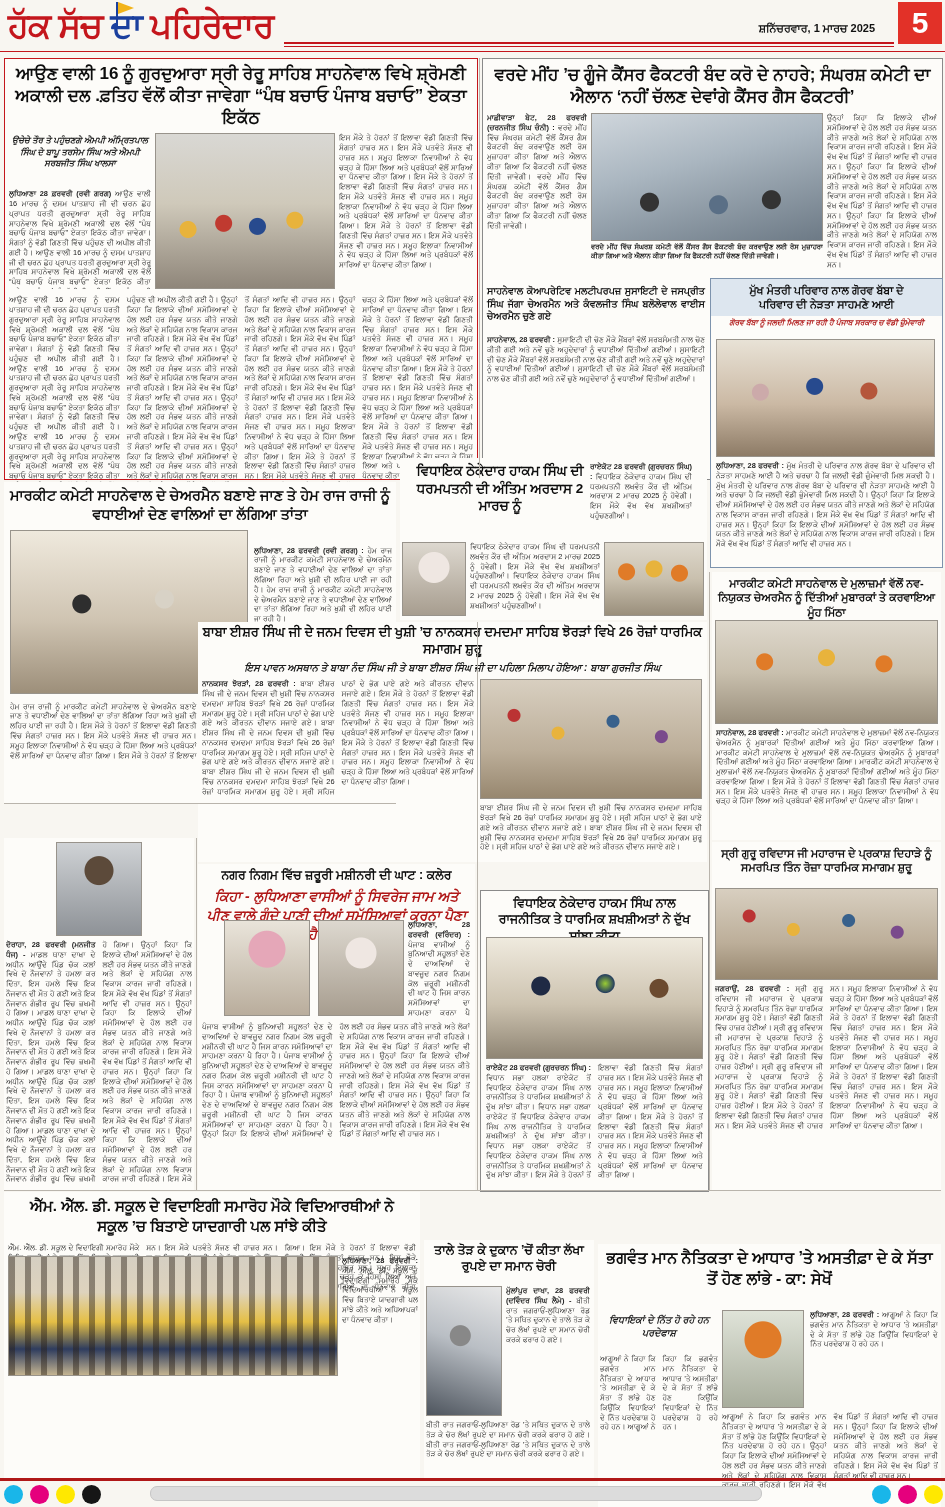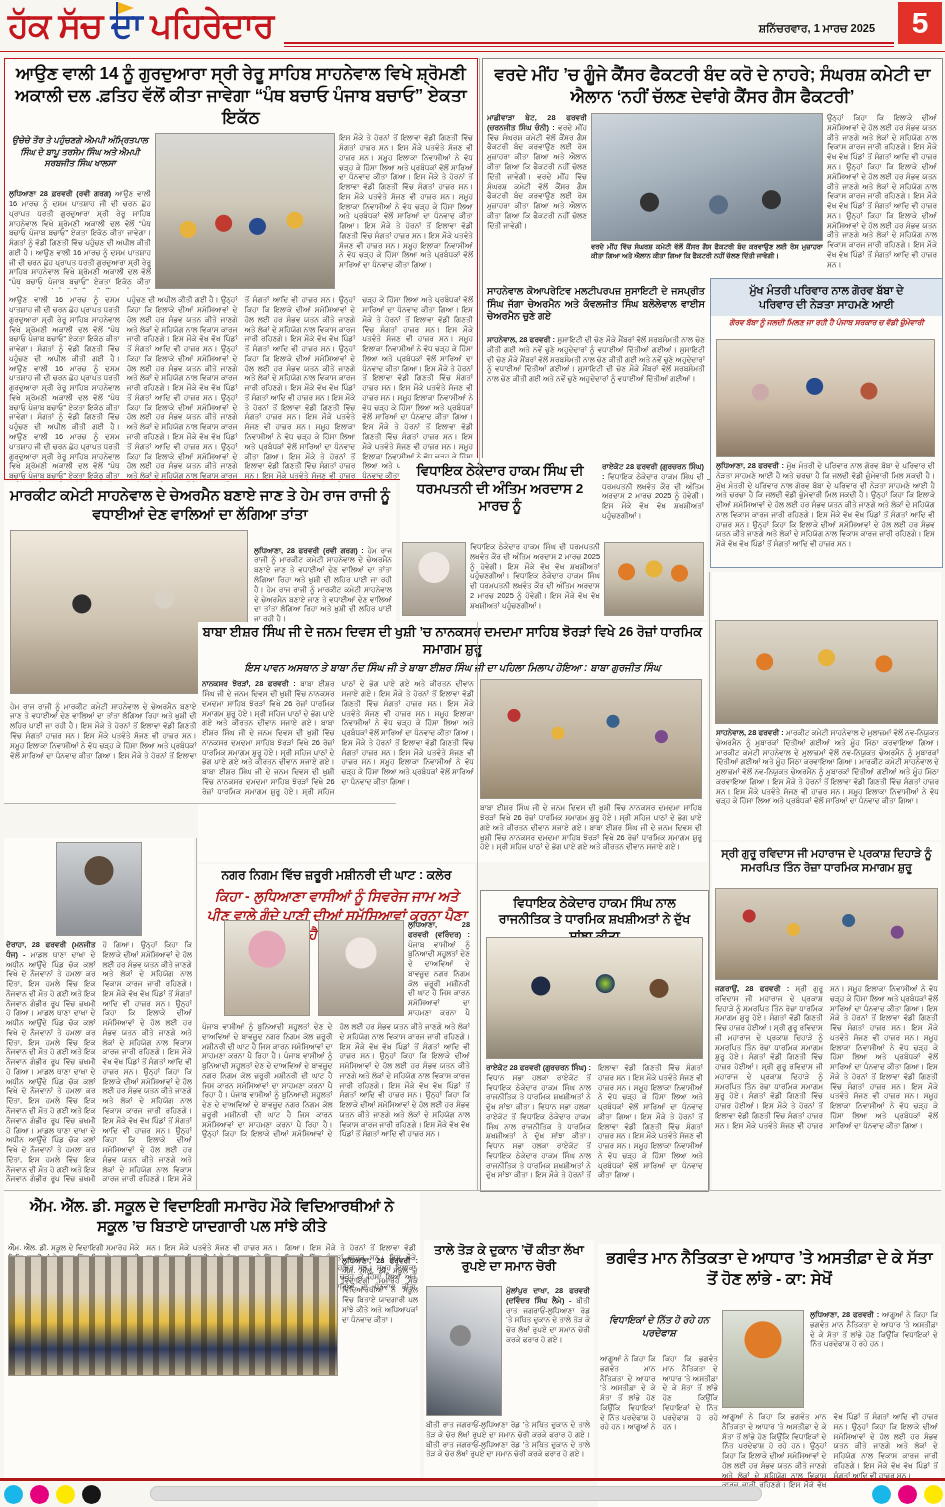--- a/index.html
+++ b/index.html
@@ -116,21 +116,21 @@
       <div class="flagcloth" style="left:118px;top:2px;"></div>
     </div>
     <div class="abs dateline-top" style="right:70px;top:22px;">ਸ਼ਨਿੱਚਰਵਾਰ, 1 ਮਾਰਚ 2025</div>
     <div class="pageno" style="right:3px;top:2px;width:44px;height:42px;">5</div>
     <div class="mast-rule" style="left:284px;top:42px;width:610px;"></div>
     <div class="mast-rule" style="left:284px;top:46px;width:610px;height:1px;"></div>
     <div class="mast-rule" style="left:0;top:51px;width:945px;height:1px;"></div>
   </div>
 
   <div class="box red-border" style="left:4px;top:58px;width:472px;height:420px;">
-    <div class="hl hl-xl" style="padding:4px 8px 2px;">ਆਉਣ ਵਾਲੀ 14 ਨੂੰ ਗੁਰਦੁਆਰਾ ਸ੍ਰੀ ਰੇਰੂ ਸਾਹਿਬ ਸਾਹਨੇਵਾਲ ਵਿਖੇ ਸ਼੍ਰੋਮਣੀ ਅਕਾਲੀ ਦਲ .ਫ਼ਤਿਹ ਵੱਲੋਂ ਕੀਤਾ ਜਾਵੇਗਾ “ਪੰਥ ਬਚਾਓ ਪੰਜਾਬ ਬਚਾਓ” ਏਕਤਾ ਇਕੱਠ</div>
+    <div class="hl hl-xl" style="padding:4px 8px 2px;">ਆਉਣ ਵਾਲੀ 16 ਨੂੰ ਗੁਰਦੁਆਰਾ ਸ੍ਰੀ ਰੇਰੂ ਸਾਹਿਬ ਸਾਹਨੇਵਾਲ ਵਿਖੇ ਸ਼੍ਰੋਮਣੀ ਅਕਾਲੀ ਦਲ .ਫ਼ਤਿਹ ਵੱਲੋਂ ਕੀਤਾ ਜਾਵੇਗਾ “ਪੰਥ ਬਚਾਓ ਪੰਜਾਬ ਬਚਾਓ” ਏਕਤਾ ਇਕੱਠ</div>
     <div style="position:relative;height:158px;margin-top:2px;">
       <div class="abs subhead" style="left:4px;top:2px;width:142px;font-size:8.6px;">ਉਚੇਚੇ ਤੌਰ ਤੇ ਪਹੁੰਚਣਗੇ ਐਮਪੀ ਅੰਮ੍ਰਿਤਪਾਲ ਸਿੰਘ ਦੇ ਬਾਪੂ ਤਰਸੇਮ ਸਿੰਘ ਅਤੇ ਐਮਪੀ ਸਰਬਜੀਤ ਸਿੰਘ ਖਾਲਸਾ</div>
       <div class="abs body-text" style="left:4px;top:56px;width:142px;height:100px;">
         <span class="lede">ਲੁਧਿਆਣਾ 28 ਫ਼ਰਵਰੀ (ਰਵੀ ਗਰਗ)</span>
         <span>ਆਉਣ ਵਾਲੀ 16 ਮਾਰਚ ਨੂੰ ਦਸਮ ਪਾਤਸ਼ਾਹ ਜੀ ਦੀ ਚਰਨ ਛੋਹ ਪ੍ਰਾਪਤ ਧਰਤੀ ਗੁਰਦੁਆਰਾ ਸ੍ਰੀ ਰੇਰੂ ਸਾਹਿਬ ਸਾਹਨੇਵਾਲ ਵਿਖੇ ਸ਼੍ਰੋਮਣੀ ਅਕਾਲੀ ਦਲ ਵੱਲੋਂ “ਪੰਥ ਬਚਾਓ ਪੰਜਾਬ ਬਚਾਓ” ਏਕਤਾ ਇਕੱਠ ਕੀਤਾ ਜਾਵੇਗਾ। ਸੰਗਤਾਂ ਨੂੰ ਵੱਡੀ ਗਿਣਤੀ ਵਿੱਚ ਪਹੁੰਚਣ ਦੀ ਅਪੀਲ ਕੀਤੀ ਗਈ ਹੈ। ਆਉਣ ਵਾਲੀ 16 ਮਾਰਚ ਨੂੰ ਦਸਮ ਪਾਤਸ਼ਾਹ ਜੀ ਦੀ ਚਰਨ ਛੋਹ ਪ੍ਰਾਪਤ ਧਰਤੀ ਗੁਰਦੁਆਰਾ ਸ੍ਰੀ ਰੇਰੂ ਸਾਹਿਬ ਸਾਹਨੇਵਾਲ ਵਿਖੇ ਸ਼੍ਰੋਮਣੀ ਅਕਾਲੀ ਦਲ ਵੱਲੋਂ “ਪੰਥ ਬਚਾਓ ਪੰਜਾਬ ਬਚਾਓ” ਏਕਤਾ ਇਕੱਠ ਕੀਤਾ ਜਾਵੇਗਾ। ਸੰਗਤਾਂ ਨੂੰ ਵੱਡੀ ਗਿਣਤੀ ਵਿੱਚ ਪਹੁੰਚਣ ਦੀ ਅਪੀਲ ਕੀਤੀ ਗਈ ਹੈ। </span>
       </div>
       <div class="ph ph-building" style="left:150px;top:0;width:180px;height:156px;"></div>
       <div class="abs body-text" style="left:334px;top:0;width:134px;height:156px;">
         <span>ਇਸ ਮੌਕੇ ਤੇ ਹੋਰਨਾਂ ਤੋਂ ਇਲਾਵਾ ਵੱਡੀ ਗਿਣਤੀ ਵਿੱਚ ਸੰਗਤਾਂ ਹਾਜ਼ਰ ਸਨ। ਇਸ ਮੌਕੇ ਪਤਵੰਤੇ ਸੱਜਣ ਵੀ ਹਾਜ਼ਰ ਸਨ। ਸਮੂਹ ਇਲਾਕਾ ਨਿਵਾਸੀਆਂ ਨੇ ਵੱਧ ਚੜ੍ਹ ਕੇ ਹਿੱਸਾ ਲਿਆ ਅਤੇ ਪ੍ਰਬੰਧਕਾਂ ਵੱਲੋਂ ਸਾਰਿਆਂ ਦਾ ਧੰਨਵਾਦ ਕੀਤਾ ਗਿਆ। ਇਸ ਮੌਕੇ ਤੇ ਹੋਰਨਾਂ ਤੋਂ ਇਲਾਵਾ ਵੱਡੀ ਗਿਣਤੀ ਵਿੱਚ ਸੰਗਤਾਂ ਹਾਜ਼ਰ ਸਨ। ਇਸ ਮੌਕੇ ਪਤਵੰਤੇ ਸੱਜਣ ਵੀ ਹਾਜ਼ਰ ਸਨ। ਸਮੂਹ ਇਲਾਕਾ ਨਿਵਾਸੀਆਂ ਨੇ ਵੱਧ ਚੜ੍ਹ ਕੇ ਹਿੱਸਾ ਲਿਆ ਅਤੇ ਪ੍ਰਬੰਧਕਾਂ ਵੱਲੋਂ ਸਾਰਿਆਂ ਦਾ ਧੰਨਵਾਦ ਕੀਤਾ ਗਿਆ। ਇਸ ਮੌਕੇ ਤੇ ਹੋਰਨਾਂ ਤੋਂ ਇਲਾਵਾ ਵੱਡੀ ਗਿਣਤੀ ਵਿੱਚ ਸੰਗਤਾਂ ਹਾਜ਼ਰ ਸਨ। ਇਸ ਮੌਕੇ ਪਤਵੰਤੇ ਸੱਜਣ ਵੀ ਹਾਜ਼ਰ ਸਨ। ਸਮੂਹ ਇਲਾਕਾ ਨਿਵਾਸੀਆਂ ਨੇ ਵੱਧ ਚੜ੍ਹ ਕੇ ਹਿੱਸਾ ਲਿਆ ਅਤੇ ਪ੍ਰਬੰਧਕਾਂ ਵੱਲੋਂ ਸਾਰਿਆਂ ਦਾ ਧੰਨਵਾਦ ਕੀਤਾ ਗਿਆ। </span>
       </div>
@@ -196,21 +196,21 @@
       </div>
     </div>
     <div class="body-text c2" style="margin:4px 6px 0;height:100px;">
       <span>ਹੇਮ ਰਾਜ ਰਾਜੀ ਨੂੰ ਮਾਰਕੀਟ ਕਮੇਟੀ ਸਾਹਨੇਵਾਲ ਦੇ ਚੇਅਰਮੈਨ ਬਣਾਏ ਜਾਣ ਤੇ ਵਧਾਈਆਂ ਦੇਣ ਵਾਲਿਆਂ ਦਾ ਤਾਂਤਾ ਲੱਗਿਆ ਰਿਹਾ ਅਤੇ ਖੁਸ਼ੀ ਦੀ ਲਹਿਰ ਪਾਈ ਜਾ ਰਹੀ ਹੈ। </span>
       <span>ਇਸ ਮੌਕੇ ਤੇ ਹੋਰਨਾਂ ਤੋਂ ਇਲਾਵਾ ਵੱਡੀ ਗਿਣਤੀ ਵਿੱਚ ਸੰਗਤਾਂ ਹਾਜ਼ਰ ਸਨ। ਇਸ ਮੌਕੇ ਪਤਵੰਤੇ ਸੱਜਣ ਵੀ ਹਾਜ਼ਰ ਸਨ। ਸਮੂਹ ਇਲਾਕਾ ਨਿਵਾਸੀਆਂ ਨੇ ਵੱਧ ਚੜ੍ਹ ਕੇ ਹਿੱਸਾ ਲਿਆ ਅਤੇ ਪ੍ਰਬੰਧਕਾਂ ਵੱਲੋਂ ਸਾਰਿਆਂ ਦਾ ਧੰਨਵਾਦ ਕੀਤਾ ਗਿਆ। ਇਸ ਮੌਕੇ ਤੇ ਹੋਰਨਾਂ ਤੋਂ ਇਲਾਵਾ ਵੱਡੀ ਗਿਣਤੀ ਵਿੱਚ ਸੰਗਤਾਂ ਹਾਜ਼ਰ ਸਨ। ਇਸ ਮੌਕੇ ਪਤਵੰਤੇ ਸੱਜਣ ਵੀ ਹਾਜ਼ਰ ਸਨ। ਸਮੂਹ ਇਲਾਕਾ ਨਿਵਾਸੀਆਂ ਨੇ ਵੱਧ ਚੜ੍ਹ ਕੇ ਹਿੱਸਾ ਲਿਆ ਅਤੇ ਪ੍ਰਬੰਧਕਾਂ ਵੱਲੋਂ ਸਾਰਿਆਂ ਦਾ ਧੰਨਵਾਦ ਕੀਤਾ ਗਿਆ। ਇਸ ਮੌਕੇ ਤੇ ਹੋਰਨਾਂ ਤੋਂ ਇਲਾਵਾ ਵੱਡੀ ਗਿਣਤੀ ਵਿੱਚ ਸੰਗਤਾਂ ਹਾਜ਼ਰ ਸਨ। ਇਸ ਮੌਕੇ ਪਤਵੰਤੇ ਸੱਜਣ ਵੀ ਹਾਜ਼ਰ ਸਨ। ਸਮੂਹ ਇਲਾਕਾ ਨਿਵਾਸੀਆਂ ਨੇ ਵੱਧ ਚੜ੍ਹ ਕੇ ਹਿੱਸਾ ਲਿਆ ਅਤੇ ਪ੍ਰਬੰਧਕਾਂ ਵੱਲੋਂ ਸਾਰਿਆਂ ਦਾ ਧੰਨਵਾਦ ਕੀਤਾ ਗਿਆ। </span>
     </div>
   </div>
 
   <div class="box" style="left:400px;top:458px;width:307px;height:162px;">
     <div class="hl" style="position:absolute;left:2px;top:4px;width:196px;font-size:13.5px;">ਵਿਧਾਇਕ ਠੇਕੇਦਾਰ ਹਾਕਮ ਸਿੰਘ ਦੀ ਧਰਮਪਤਨੀ ਦੀ ਅੰਤਿਮ ਅਰਦਾਸ 2 ਮਾਰਚ ਨੂੰ</div>
-    <div class="abs body-text" style="left:202px;top:4px;width:102px;height:78px;">
+    <div class="abs body-text" style="left:190px;top:4px;width:102px;height:78px;">
       <span class="lede">ਰਾਏਕੋਟ 28 ਫਰਵਰੀ (ਗੁਰਚਰਨ ਸਿੰਘ) :</span>
       <span>ਵਿਧਾਇਕ ਠੇਕੇਦਾਰ ਹਾਕਮ ਸਿੰਘ ਦੀ ਧਰਮਪਤਨੀ ਲਖਵੰਤ ਕੌਰ ਦੀ ਅੰਤਿਮ ਅਰਦਾਸ 2 ਮਾਰਚ 2025 ਨੂੰ ਹੋਵੇਗੀ। ਇਸ ਮੌਕੇ ਵੱਖ ਵੱਖ ਸ਼ਖਸ਼ੀਅਤਾਂ ਪਹੁੰਚਣਗੀਆਂ। </span>
     </div>
     <div class="ph ph-portrait-w" style="left:2px;top:84px;width:64px;height:74px;"></div>
     <div class="abs body-text" style="left:70px;top:84px;width:130px;height:74px;">
       <span>ਵਿਧਾਇਕ ਠੇਕੇਦਾਰ ਹਾਕਮ ਸਿੰਘ ਦੀ ਧਰਮਪਤਨੀ ਲਖਵੰਤ ਕੌਰ ਦੀ ਅੰਤਿਮ ਅਰਦਾਸ 2 ਮਾਰਚ 2025 ਨੂੰ ਹੋਵੇਗੀ। ਇਸ ਮੌਕੇ ਵੱਖ ਵੱਖ ਸ਼ਖਸ਼ੀਅਤਾਂ ਪਹੁੰਚਣਗੀਆਂ। ਵਿਧਾਇਕ ਠੇਕੇਦਾਰ ਹਾਕਮ ਸਿੰਘ ਦੀ ਧਰਮਪਤਨੀ ਲਖਵੰਤ ਕੌਰ ਦੀ ਅੰਤਿਮ ਅਰਦਾਸ 2 ਮਾਰਚ 2025 ਨੂੰ ਹੋਵੇਗੀ। ਇਸ ਮੌਕੇ ਵੱਖ ਵੱਖ ਸ਼ਖਸ਼ੀਅਤਾਂ ਪਹੁੰਚਣਗੀਆਂ। </span>
     </div>
     <div class="ph ph-garland" style="left:204px;top:84px;width:100px;height:74px;"></div>
   </div>
 
@@ -262,20 +262,21 @@
     <div class="hl hl-md" style="padding:4px 6px;">ਵਿਧਾਇਕ ਠੇਕੇਦਾਰ ਹਾਕਮ ਸਿੰਘ ਨਾਲ ਰਾਜਨੀਤਿਕ ਤੇ ਧਾਰਮਿਕ ਸ਼ਖਸ਼ੀਅਤਾਂ ਨੇ ਦੁੱਖ ਸਾਂਝਾ ਕੀਤਾ</div>
     <div class="ph ph-meeting" style="left:5px;top:46px;width:217px;height:122px;"></div>
     <div class="abs body-text c2" style="left:5px;top:172px;width:217px;height:122px;">
       <span class="lede">ਰਾਏਕੋਟ 28 ਫਰਵਰੀ (ਗੁਰਚਰਨ ਸਿੰਘ) :</span>
       <span>ਵਿਧਾਨ ਸਭਾ ਹਲਕਾ ਰਾਏਕੋਟ ਤੋਂ ਵਿਧਾਇਕ ਠੇਕੇਦਾਰ ਹਾਕਮ ਸਿੰਘ ਨਾਲ ਰਾਜਨੀਤਿਕ ਤੇ ਧਾਰਮਿਕ ਸ਼ਖਸ਼ੀਅਤਾਂ ਨੇ ਦੁੱਖ ਸਾਂਝਾ ਕੀਤਾ। ਵਿਧਾਨ ਸਭਾ ਹਲਕਾ ਰਾਏਕੋਟ ਤੋਂ ਵਿਧਾਇਕ ਠੇਕੇਦਾਰ ਹਾਕਮ ਸਿੰਘ ਨਾਲ ਰਾਜਨੀਤਿਕ ਤੇ ਧਾਰਮਿਕ ਸ਼ਖਸ਼ੀਅਤਾਂ ਨੇ ਦੁੱਖ ਸਾਂਝਾ ਕੀਤਾ। ਵਿਧਾਨ ਸਭਾ ਹਲਕਾ ਰਾਏਕੋਟ ਤੋਂ ਵਿਧਾਇਕ ਠੇਕੇਦਾਰ ਹਾਕਮ ਸਿੰਘ ਨਾਲ ਰਾਜਨੀਤਿਕ ਤੇ ਧਾਰਮਿਕ ਸ਼ਖਸ਼ੀਅਤਾਂ ਨੇ ਦੁੱਖ ਸਾਂਝਾ ਕੀਤਾ। </span>
       <span>ਇਸ ਮੌਕੇ ਤੇ ਹੋਰਨਾਂ ਤੋਂ ਇਲਾਵਾ ਵੱਡੀ ਗਿਣਤੀ ਵਿੱਚ ਸੰਗਤਾਂ ਹਾਜ਼ਰ ਸਨ। ਇਸ ਮੌਕੇ ਪਤਵੰਤੇ ਸੱਜਣ ਵੀ ਹਾਜ਼ਰ ਸਨ। ਸਮੂਹ ਇਲਾਕਾ ਨਿਵਾਸੀਆਂ ਨੇ ਵੱਧ ਚੜ੍ਹ ਕੇ ਹਿੱਸਾ ਲਿਆ ਅਤੇ ਪ੍ਰਬੰਧਕਾਂ ਵੱਲੋਂ ਸਾਰਿਆਂ ਦਾ ਧੰਨਵਾਦ ਕੀਤਾ ਗਿਆ। ਇਸ ਮੌਕੇ ਤੇ ਹੋਰਨਾਂ ਤੋਂ ਇਲਾਵਾ ਵੱਡੀ ਗਿਣਤੀ ਵਿੱਚ ਸੰਗਤਾਂ ਹਾਜ਼ਰ ਸਨ। ਇਸ ਮੌਕੇ ਪਤਵੰਤੇ ਸੱਜਣ ਵੀ ਹਾਜ਼ਰ ਸਨ। ਸਮੂਹ ਇਲਾਕਾ ਨਿਵਾਸੀਆਂ ਨੇ ਵੱਧ ਚੜ੍ਹ ਕੇ ਹਿੱਸਾ ਲਿਆ ਅਤੇ ਪ੍ਰਬੰਧਕਾਂ ਵੱਲੋਂ ਸਾਰਿਆਂ ਦਾ ਧੰਨਵਾਦ ਕੀਤਾ ਗਿਆ। </span>
     </div>
   </div>
 
   <div class="box" style="left:712px;top:572px;width:229px;height:268px;">
+    <div class="hl hl-sm" style="padding:4px 2px;">ਮਾਰਕੀਟ ਕਮੇਟੀ ਸਾਹਨੇਵਾਲ ਦੇ ਮੁਲਾਜ਼ਮਾਂ ਵੱਲੋਂ ਨਵ- ਨਿਯੁਕਤ ਚੇਅਰਮੈਨ ਨੂੰ ਦਿੱਤੀਆਂ ਮੁਬਾਰਕਾਂ ਤੇ ਕਰਵਾਇਆ ਮੂੰਹ ਮਿੱਠਾ</div>
     <div class="ph ph-garland" style="left:3px;top:48px;width:223px;height:104px;"></div>
     <div class="abs body-text" style="left:4px;top:156px;width:223px;height:108px;">
       <span class="lede">ਸਾਹਨੇਵਾਲ, 28 ਫਰਵਰੀ :</span>
       <span>ਮਾਰਕੀਟ ਕਮੇਟੀ ਸਾਹਨੇਵਾਲ ਦੇ ਮੁਲਾਜ਼ਮਾਂ ਵੱਲੋਂ ਨਵ-ਨਿਯੁਕਤ ਚੇਅਰਮੈਨ ਨੂੰ ਮੁਬਾਰਕਾਂ ਦਿੱਤੀਆਂ ਗਈਆਂ ਅਤੇ ਮੂੰਹ ਮਿੱਠਾ ਕਰਵਾਇਆ ਗਿਆ। ਮਾਰਕੀਟ ਕਮੇਟੀ ਸਾਹਨੇਵਾਲ ਦੇ ਮੁਲਾਜ਼ਮਾਂ ਵੱਲੋਂ ਨਵ-ਨਿਯੁਕਤ ਚੇਅਰਮੈਨ ਨੂੰ ਮੁਬਾਰਕਾਂ ਦਿੱਤੀਆਂ ਗਈਆਂ ਅਤੇ ਮੂੰਹ ਮਿੱਠਾ ਕਰਵਾਇਆ ਗਿਆ। ਮਾਰਕੀਟ ਕਮੇਟੀ ਸਾਹਨੇਵਾਲ ਦੇ ਮੁਲਾਜ਼ਮਾਂ ਵੱਲੋਂ ਨਵ-ਨਿਯੁਕਤ ਚੇਅਰਮੈਨ ਨੂੰ ਮੁਬਾਰਕਾਂ ਦਿੱਤੀਆਂ ਗਈਆਂ ਅਤੇ ਮੂੰਹ ਮਿੱਠਾ ਕਰਵਾਇਆ ਗਿਆ। </span>
       <span>ਇਸ ਮੌਕੇ ਤੇ ਹੋਰਨਾਂ ਤੋਂ ਇਲਾਵਾ ਵੱਡੀ ਗਿਣਤੀ ਵਿੱਚ ਸੰਗਤਾਂ ਹਾਜ਼ਰ ਸਨ। ਇਸ ਮੌਕੇ ਪਤਵੰਤੇ ਸੱਜਣ ਵੀ ਹਾਜ਼ਰ ਸਨ। ਸਮੂਹ ਇਲਾਕਾ ਨਿਵਾਸੀਆਂ ਨੇ ਵੱਧ ਚੜ੍ਹ ਕੇ ਹਿੱਸਾ ਲਿਆ ਅਤੇ ਪ੍ਰਬੰਧਕਾਂ ਵੱਲੋਂ ਸਾਰਿਆਂ ਦਾ ਧੰਨਵਾਦ ਕੀਤਾ ਗਿਆ। </span>
     </div>
   </div>
 
   <div class="box" style="left:712px;top:842px;width:229px;height:348px;">
     <div class="hl hl-sm" style="padding:4px 2px;">ਸ੍ਰੀ ਗੁਰੂ ਰਵਿਦਾਸ ਜੀ ਮਹਾਰਾਜ ਦੇ ਪ੍ਰਕਾਸ਼ ਦਿਹਾੜੇ ਨੂੰ ਸਮਰਪਿਤ ਤਿੰਨ ਰੋਜ਼ਾ ਧਾਰਮਿਕ ਸਮਾਗਮ ਸ਼ੁਰੂ</div>

